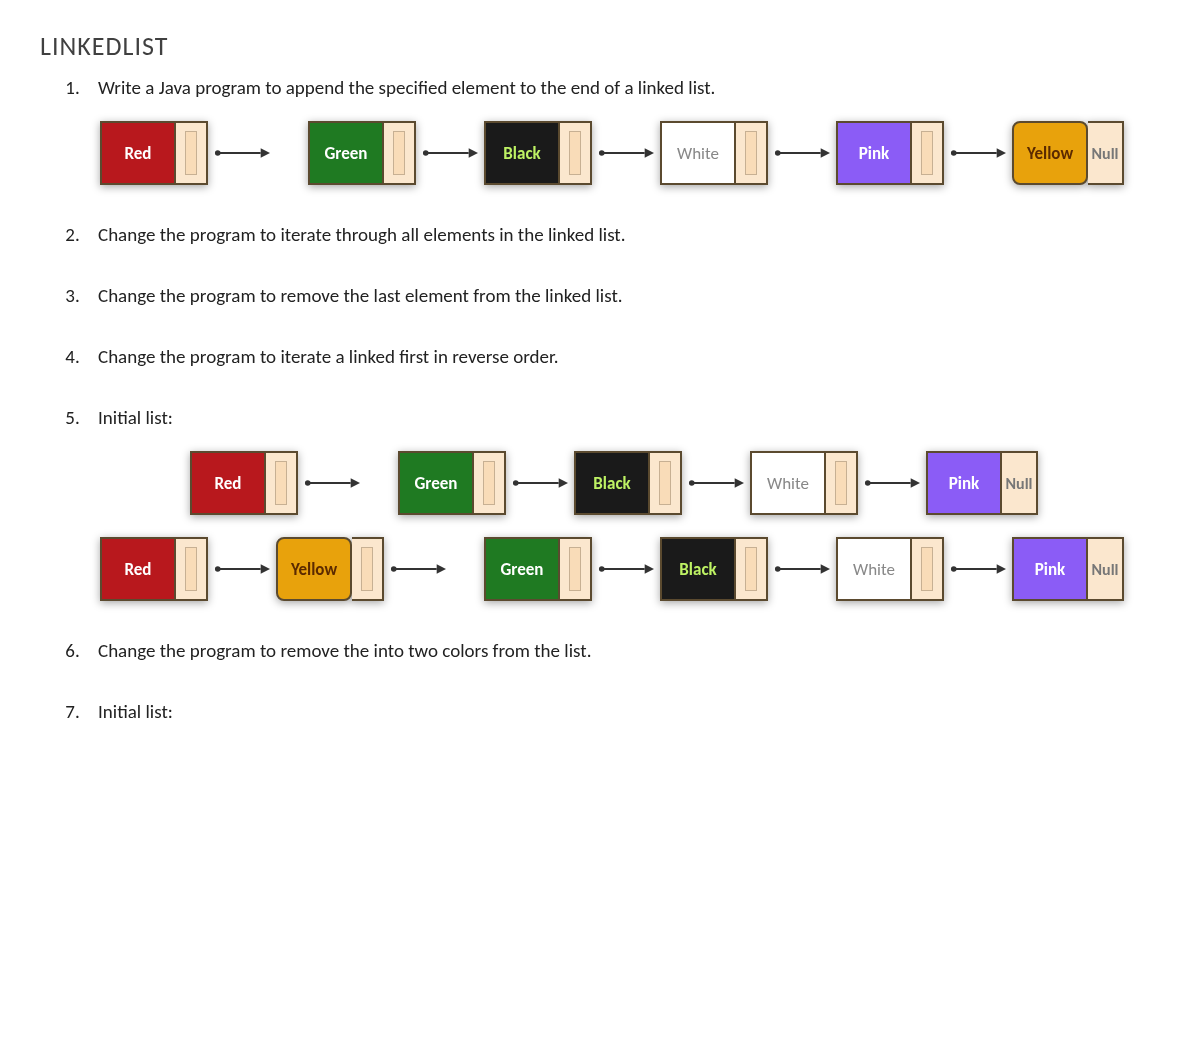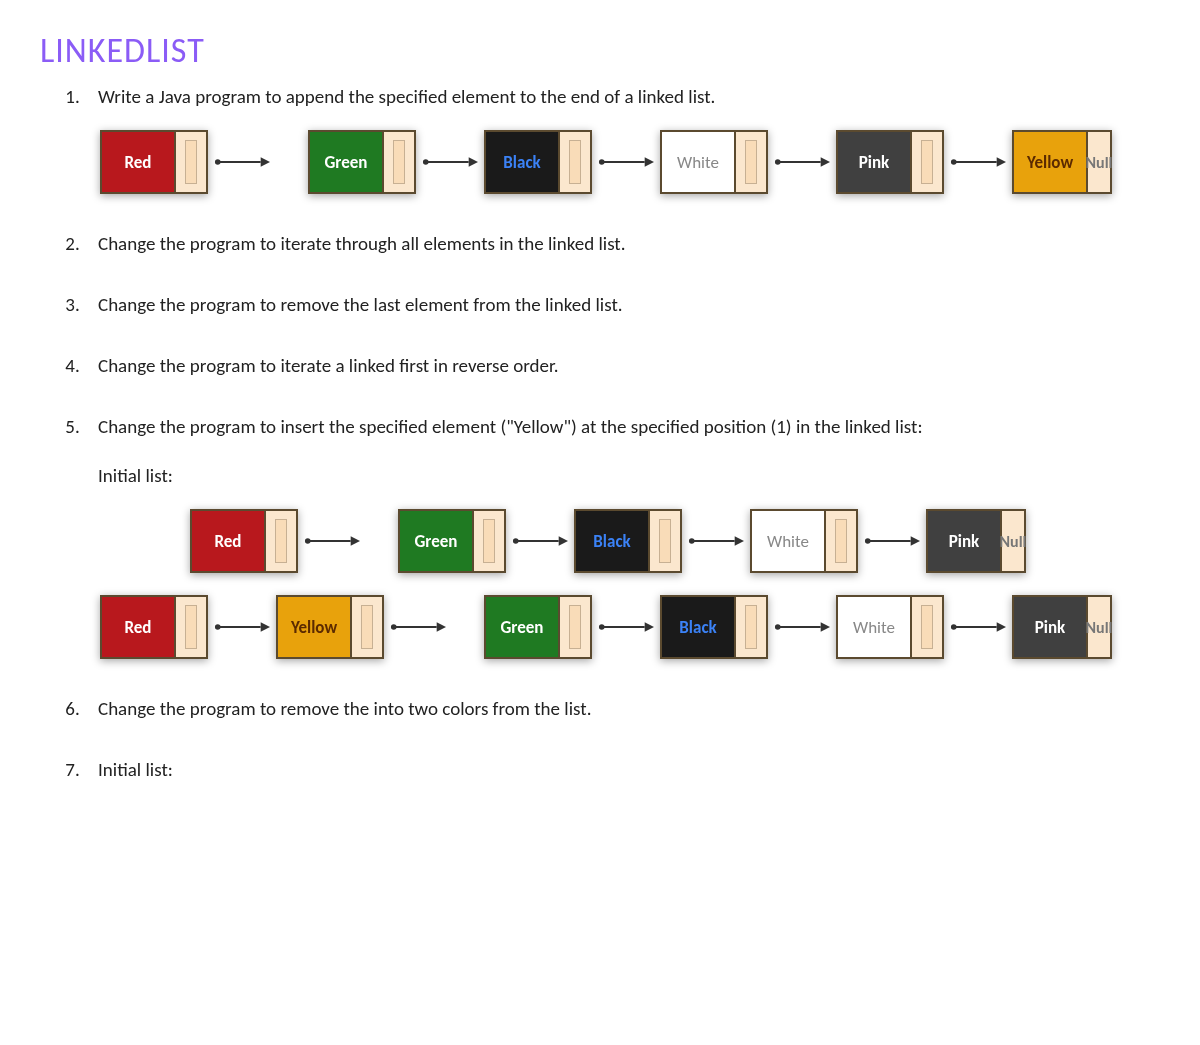--- a/index.html
+++ b/index.html
@@ -7,22 +7,22 @@
     padding: 30px 40px;
     font-family: Calibri, "Segoe UI", Arial, sans-serif;
     font-size: 19px;
     color: #222;
     background: #fff;
     width: 1200px;
     box-sizing: border-box;
   }
   h1 {
     font-family: Calibri, "Segoe UI", Arial, sans-serif;
-    font-size: 34px;
-    color: #8b5cf6;
+    font-size: 26px;
+    color: #404040;
     font-weight: 400;
     letter-spacing: 1px;
     margin: 0 0 14px 0;
   }
   ol.main-list {
     margin: 0 0 0 44px;
     padding: 0;
     list-style: decimal;
   }
   ol.main-list > li {
@@ -58,30 +58,30 @@
     align-items: center;
     justify-content: center;
     border: 2px solid #5b4a2f;
     box-sizing: border-box;
     height: 100%;
     font-size: 17px;
     font-weight: 700;
   }
   .cell.main { width: 76px; }
   .cell.ptr  { width: 32px; border-left: none; background:#FBE7CE; }
-  .cell.tail { width: 24px; border-left: none; background:#FBE7CE; color:#777; font-weight:600; font-size:16px; }
+  .cell.tail { width: 36px; border-left: none; background:#FBE7CE; color:#777; font-weight:600; font-size:16px; }
   .ptr-inner {
     width: 10px; height: 42px; background: #F9DCB8; border:1px solid rgba(0,0,0,0.2);
   }
   .c-red   { background:#B8181D; color:#fff; }
   .c-green { background:#1F7A22; color:#fff;margin-left:32px; }
-  .c-black { background:#1A1A1A; color:#3b82f6; }
+  .c-black { background:#1A1A1A; color:#bef264; }
   .c-white { background:#FFFFFF; color:#888; font-weight:500; }
-  .c-pink  { background:#404040; color:#fff;text-align:right; }
-  .c-yellow{ background:#E8A20C; color:#5b2a00; }
+  .c-pink  { background:#8b5cf6; color:#fff;text-align:right; }
+  .c-yellow{ background:#E8A20C; color:#5b2a00;border-radius:8px; }
   .arrow {
     display:flex; align-items:center;
     width: 56px;
   }
   .arrow svg { width:100%; height:18px; }
 </style>
 </head>
 <body>
 
 <h1>LINKEDLIST</h1>
@@ -169,21 +169,20 @@
 
   <li>
     <span class="q-text">Change the program to remove the last element from the linked list.</span>
   </li>
 
   <li>
     <span class="q-text">Change the program to iterate a linked first in reverse order.</span>
   </li>
 
   <li>
-    <span class="q-text">Change the program to insert the specified element ("Yellow") at the specified position (1) in the linked list:</span>
     <div class="sublabel">Initial list:</div>
     <div class="diagram indent1">
         <div class="node">
           <div class="cell main c-red">Red</div>
           <div class="cell ptr">
             <div class="ptr-inner"></div>
           </div>
         </div>
         <div class="arrow">
           <svg viewBox="0 0 60 18">

